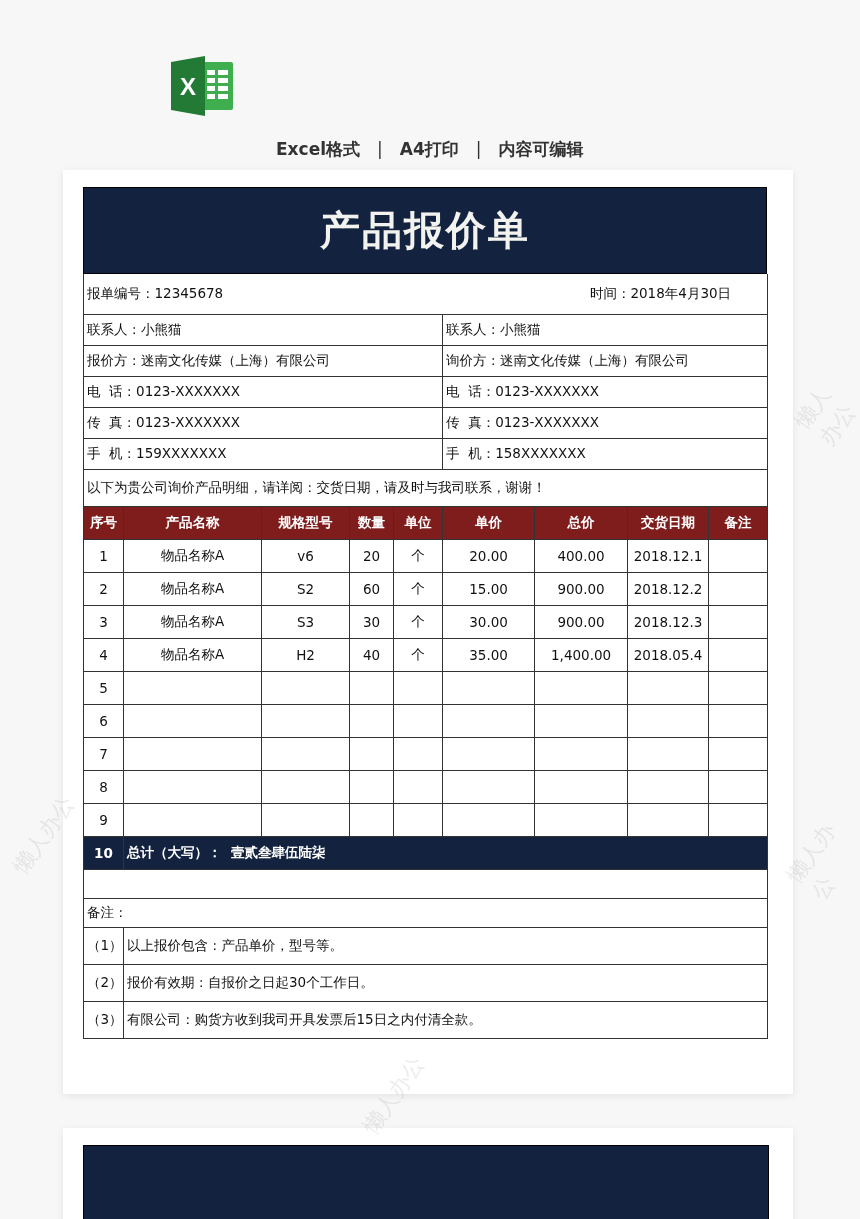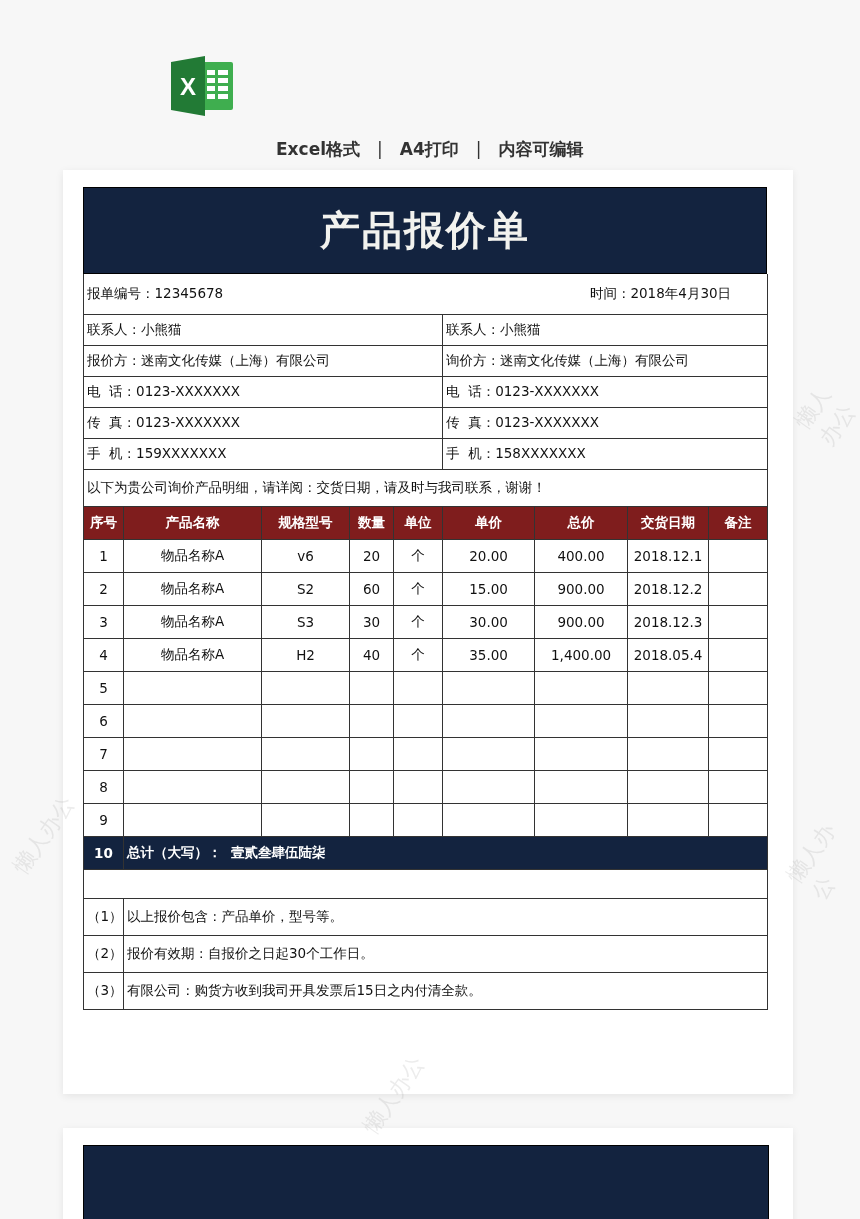--- a/index.html
+++ b/index.html
@@ -213,20 +213,23 @@
             <td></td>
             <td></td>
       </tr>
       <tr class="total">
         <td class="c">10</td>
         <td colspan="8" style="white-space:pre">总计（大写）：  壹贰叁肆伍陆柒</td>
       </tr>
       <tr>
         <td colspan="9" style="height:28px"></td>
       </tr>
+      <tr>
+        <td colspan="9" style="height:28px">备注：</td>
+      </tr>
       <tr class="note">
         <td class="c">（1）</td>
         <td colspan="8">以上报价包含：产品单价，型号等。</td>
       </tr>
       <tr class="note">
         <td class="c">（2）</td>
         <td colspan="8">报价有效期：自报价之日起30个工作日。</td>
       </tr>
       <tr class="note">
         <td class="c">（3）</td>

